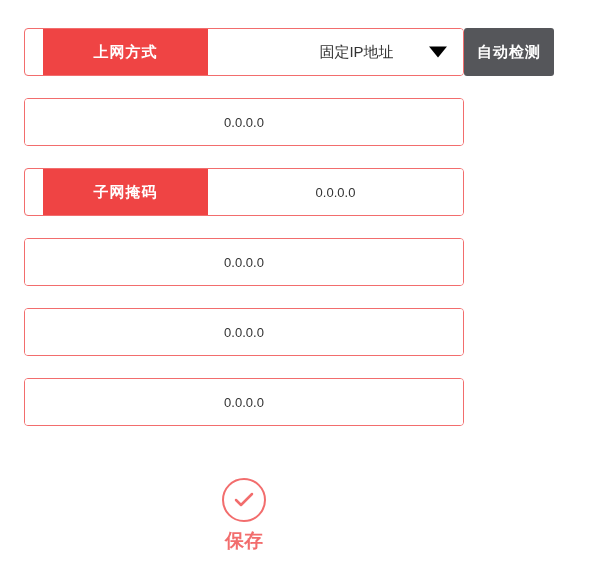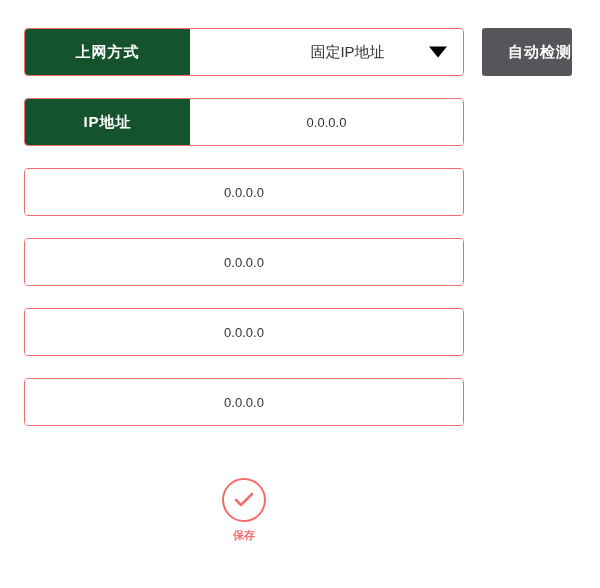--- a/index.html
+++ b/index.html
@@ -27,28 +27,29 @@
     .field-group {
       display: flex;
       flex: 0 0 440px;
       border: 1px solid #f26d6d;
       border-radius: 4px;
       overflow: hidden;
       background: #fff;
     }
     .field-label {
       flex: 0 0 165px;
-      background: #14532d;
+      background: #ef4444;
       color: #ffffff;
       font-size: 15px;
       font-weight: bold;
       display: flex;
       align-items: center;
       justify-content: center;
       letter-spacing: 1px;
+      margin-left: 18px;
     }
     .field-value {
       flex: 1;
       display: flex;
       align-items: center;
       position: relative;
       background: #ffffff;
     }
     .field-value-text {
       flex: 1;
@@ -73,32 +74,30 @@
       height: 100%;
       border: none;
       outline: none;
       background: transparent;
       text-align: center;
       font-size: 13px;
       color: #333;
       font-family: inherit;
     }
     .auto-detect-btn {
-      margin-left: 18px;
       flex: 0 0 90px;
       background: #55565a;
       color: #ffffff;
       border: none;
       border-radius: 3px;
       font-size: 15px;
       font-weight: bold;
       cursor: pointer;
       letter-spacing: 1px;
       font-family: inherit;
-      text-align: right;
     }
     .save-section {
       margin-top: 30px;
       display: flex;
       flex-direction: column;
       align-items: center;
       gap: 6px;
       width: 440px;
     }
     .save-circle {
@@ -111,21 +110,21 @@
       justify-content: center;
       cursor: pointer;
       background: #fff;
     }
     .save-circle svg {
       width: 24px;
       height: 24px;
     }
     .save-label {
       color: #f26d6d;
-      font-size: 11px;
+      font-size: 19px;
       font-weight: bold;
     }
   </style>
 </head>
 <body>
 
 <div class="form-container">
 
   <div class="row">
     <div class="field-group">
@@ -133,29 +132,29 @@
       <div class="field-value">
         <span class="field-value-text">固定IP地址</span>
         <span class="select-arrow"></span>
       </div>
     </div>
     <button class="auto-detect-btn">自动检测</button>
   </div>
 
   <div class="row">
     <div class="field-group">
-      <div class="field-label">IP地址</div>
       <div class="field-value">
         <input class="field-input" type="text" value="0.0.0.0" style="">
       </div>
     </div>
   </div>
 
   <div class="row">
     <div class="field-group">
+      <div class="field-label">子网掩码</div>
       <div class="field-value">
         <input class="field-input" type="text" value="0.0.0.0" style="">
       </div>
     </div>
   </div>
 
   <div class="row">
     <div class="field-group">
       <div class="field-value">
         <input class="field-input" type="text" value="0.0.0.0" style="">

